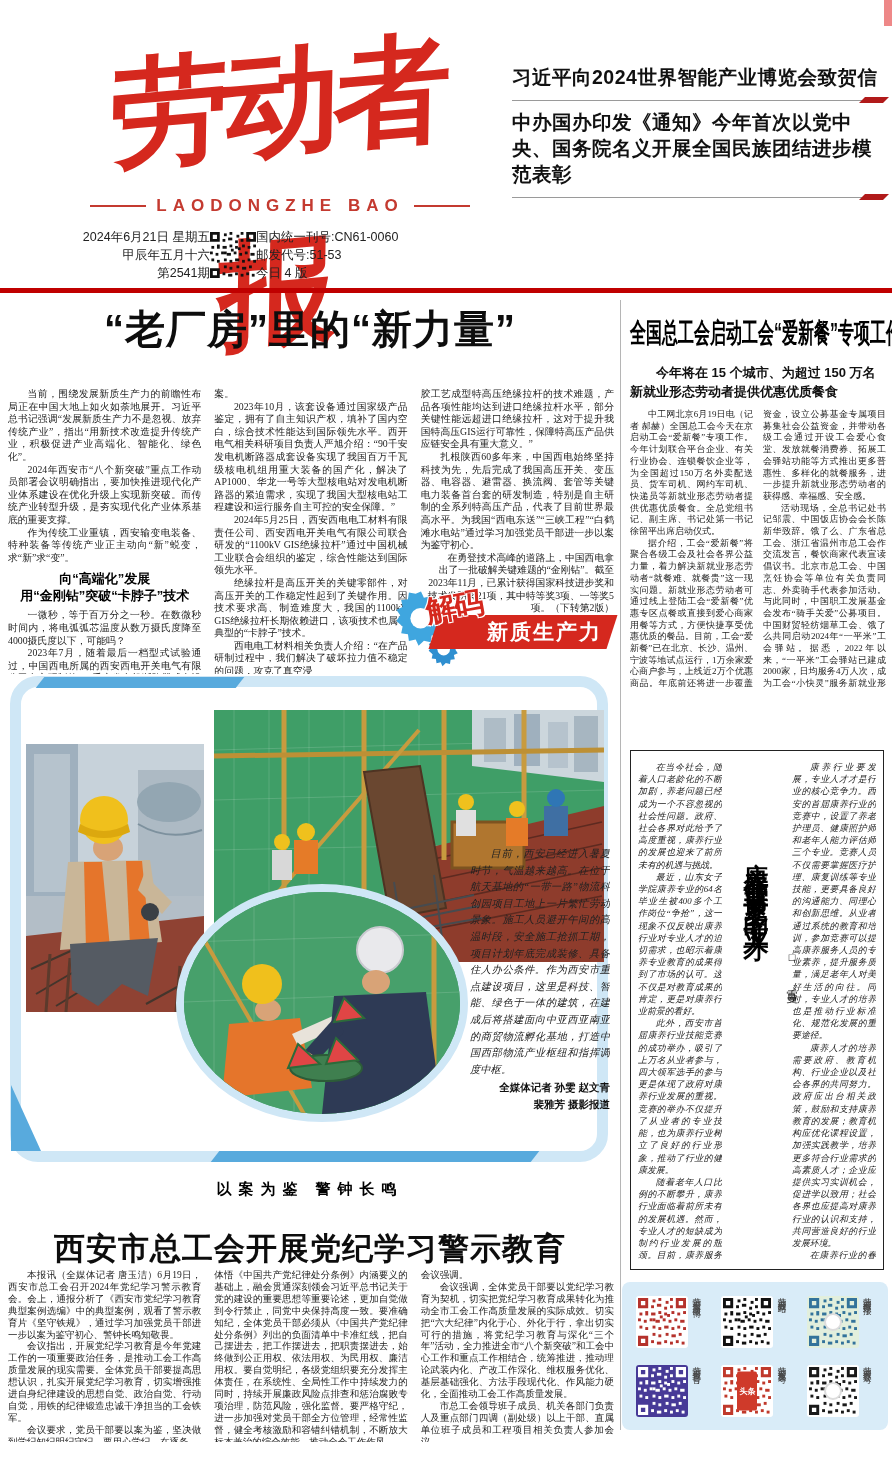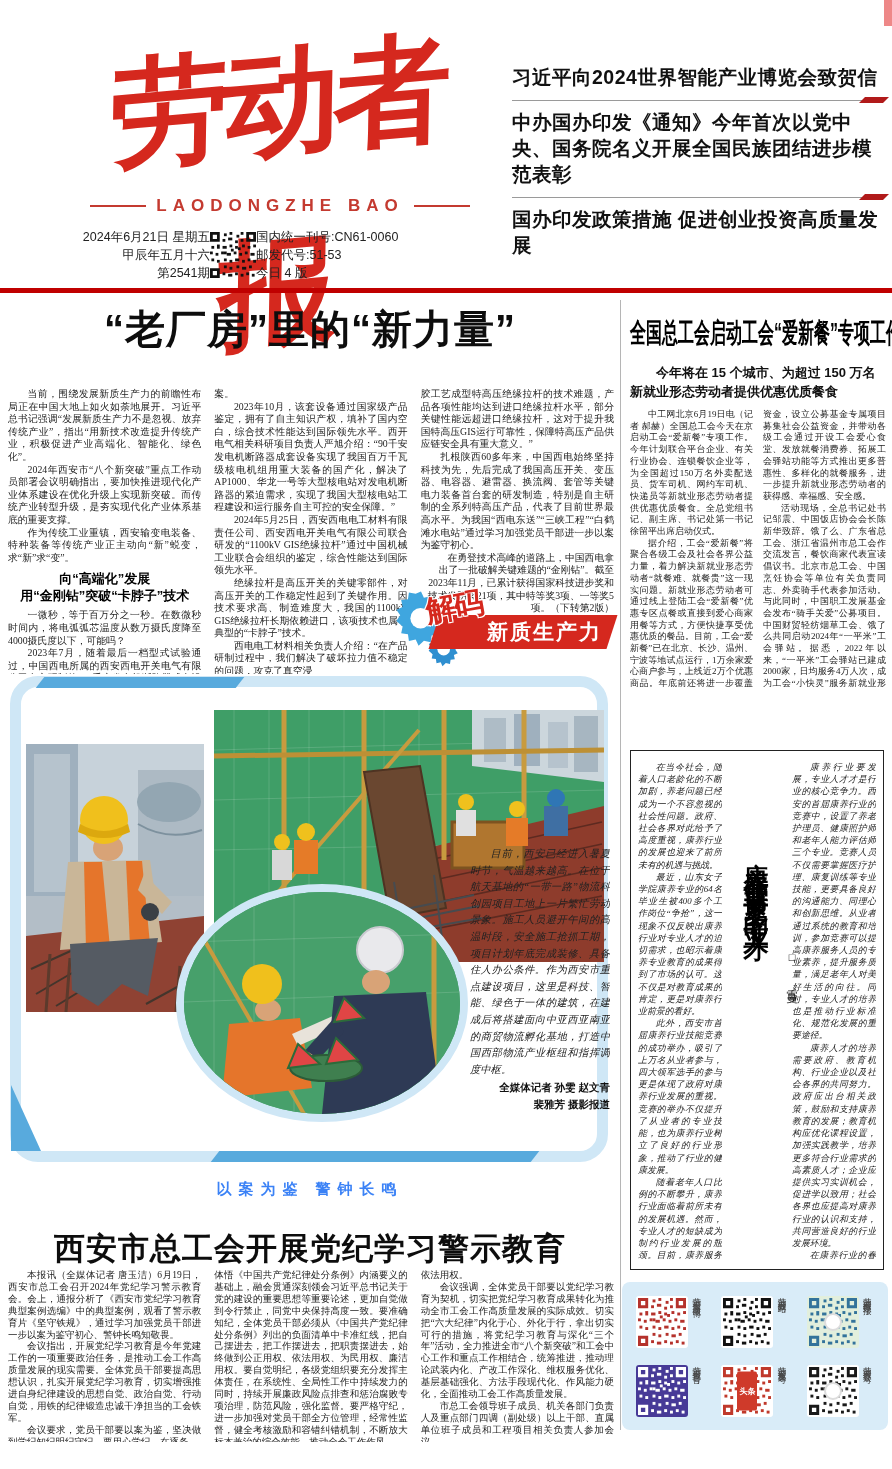--- a/index.html
+++ b/index.html
@@ -76,21 +76,21 @@
   .photo-wide{left:214px;top:710px;width:390px;height:252px;}
   .photo-oval{left:176px;top:884px;width:292px;height:238px;border-radius:50%;
     border:8px solid #cfe7f6;box-sizing:border-box;background:#47a06b;}
   .photo-oval svg{position:absolute;left:0;top:0;}
   .pcaption{position:absolute;left:470px;top:846px;width:140px;height:300px;overflow:hidden;}
   .pcaption .p{font-size:10.3px;line-height:16.6px;font-style:italic;color:#222;}
   .pcredit{margin:2px 0 0 0;text-align:right;font-size:10.5px;font-weight:bold;
     font-family:"Liberation Sans",sans-serif;line-height:15px;color:#111;}
   
   .kicker{position:absolute;left:0;top:1180px;width:620px;text-align:center;
-    font-family:"Liberation Sans",sans-serif;font-size:15px;letter-spacing:7px;color:#3b82f6;font-weight:bold;}
+    font-family:"Liberation Sans",sans-serif;font-size:15px;letter-spacing:7px;color:#000000;font-weight:bold;}
   .warn-headline{position:absolute;left:0;top:1204px;width:620px;text-align:center;
     font-family:"Liberation Sans",sans-serif;font-size:31px;font-weight:900;letter-spacing:1px;color:#0d0d0d;margin-top:24px;}
   .warn-cols{position:absolute;left:8px;top:1270px;width:606px;height:172px;display:flex;gap:13px;overflow:hidden;}
   .warn-cols .p{font-size:9.5px;line-height:11.9px;}
   
   .qr-panel{position:absolute;left:622px;top:1282px;width:266px;height:148px;background:#d9ecf8;
     border-radius:8px;display:grid;grid-template-columns:1fr 1fr 1fr;grid-template-rows:1fr 1fr;
     padding:6px;box-sizing:border-box;gap:2px;}
   .qr-item{display:flex;align-items:center;justify-content:center;gap:3px;}
   .qrbox{width:52px;height:52px;background:#fff;border-radius:3px;position:relative;flex:0 0 52px;}
@@ -197,21 +197,20 @@
       <div>邮发代号:51-53</div>
       <div>今日 4 版</div>
     </div>
   </div>
 
   <div class="hlbox">
     <p class="hl">习近平向2024世界智能产业博览会致贺信</p>
     <div class="hl-div"></div>
     <p class="hl">中办国办印发《通知》今年首次以党中央、国务院名义开展全国民族团结进步模范表彰</p>
     <div class="hl-div"></div>
-    <p class="hl">国办印发政策措施 促进创业投资高质量发展</p>
   </div>
 
   <div class="red-rule"></div>
 
   <div class="lead-headline">“老厂房”里的“新力量”</div>
 
   <div class="lead-cols">
     <div class="col">
       <p class="p">当前，围绕发展新质生产力的前瞻性布局正在中国大地上如火如荼地展开。习近平总书记强调“发展新质生产力不是忽视、放弃传统产业”，指出“用新技术改造提升传统产业，积极促进产业高端化、智能化、绿色化”。</p>
       <p class="p">2024年西安市“八个新突破”重点工作动员部署会议明确指出，要加快推进现代化产业体系建设在优化升级上实现新突破。而传统产业转型升级，是夯实现代化产业体系基底的重要支撑。</p>
@@ -429,21 +428,21 @@
   <div class="warn-cols">
     <div class="col">
       <p class="p">本报讯（全媒体记者 唐玉洁）6月19日，西安市总工会召开2024年党纪学习警示教育会。会上，通报分析了《西安市党纪学习教育典型案例选编》中的典型案例，观看了警示教育片《坚守铁规》，通过学习加强党员干部进一步以案为鉴守初心、警钟长鸣知敬畏。</p>
       <p class="p">会议指出，开展党纪学习教育是今年党建工作的一项重要政治任务，是推动工会工作高质量发展的现实需要。全体党员干部要提高思想认识，扎实开展党纪学习教育，切实增强推进自身纪律建设的思想自觉、政治自觉、行动自觉，用铁的纪律锻造忠诚干净担当的工会铁军。</p>
       <p class="p">会议要求，党员干部要以案为鉴，坚决做到学纪知纪明纪守纪。要用心学纪，在逐条</p>
     </div>
     <div class="col">
       <p class="p cont">体悟《中国共产党纪律处分条例》内涵要义的基础上，融会贯通深刻领会习近平总书记关于党的建设的重要思想等重要论述，更加自觉做到令行禁止，同党中央保持高度一致。要准确知纪，全体党员干部必须从《中国共产党纪律处分条例》列出的负面清单中卡准红线，把自己摆进去，把工作摆进去，把职责摆进去，始终做到公正用权、依法用权、为民用权、廉洁用权。要自觉明纪，各级党组织要充分发挥主体责任，在系统性、全局性工作中持续发力的同时，持续开展廉政风险点排查和惩治腐败专项治理，防范风险，强化监督。要严格守纪，进一步加强对党员干部全方位管理，经常性监督，健全考核激励和容错纠错机制，不断放大标本兼治的综合效能，推动全会工作作风</p>
     </div>
     <div class="col">
-      <p class="p cont">依法用权。</p>
+      <p class="p cont">会议强调。</p>
       <p class="p">会议强调，全体党员干部要以党纪学习教育为契机，切实把党纪学习教育成果转化为推动全市工会工作高质量发展的实际成效。切实把“六大纪律”内化于心、外化于行，拿出切实可行的措施，将党纪学习教育与深化“三个年”活动，全力推进全市“八个新突破”和工会中心工作和重点工作相结合，统筹推进，推动理论武装内化、产改工作深化、维权服务优化、基层基础强化、方法手段现代化、作风能力硬化，全面推动工会工作高质量发展。</p>
       <p class="p">市总工会领导班子成员、机关各部门负责人及重点部门四调（副处级）以上干部、直属单位班子成员和工程项目相关负责人参加会议。</p>
     </div>
   </div>
 
   <div class="qr-panel">
     <div class="qr-item">
       <div class="qrbox">
         <svg width="48" height="48" viewBox="0 0 33 33" style="color:#b5322c">
             <use href="#qrsym"></use>

